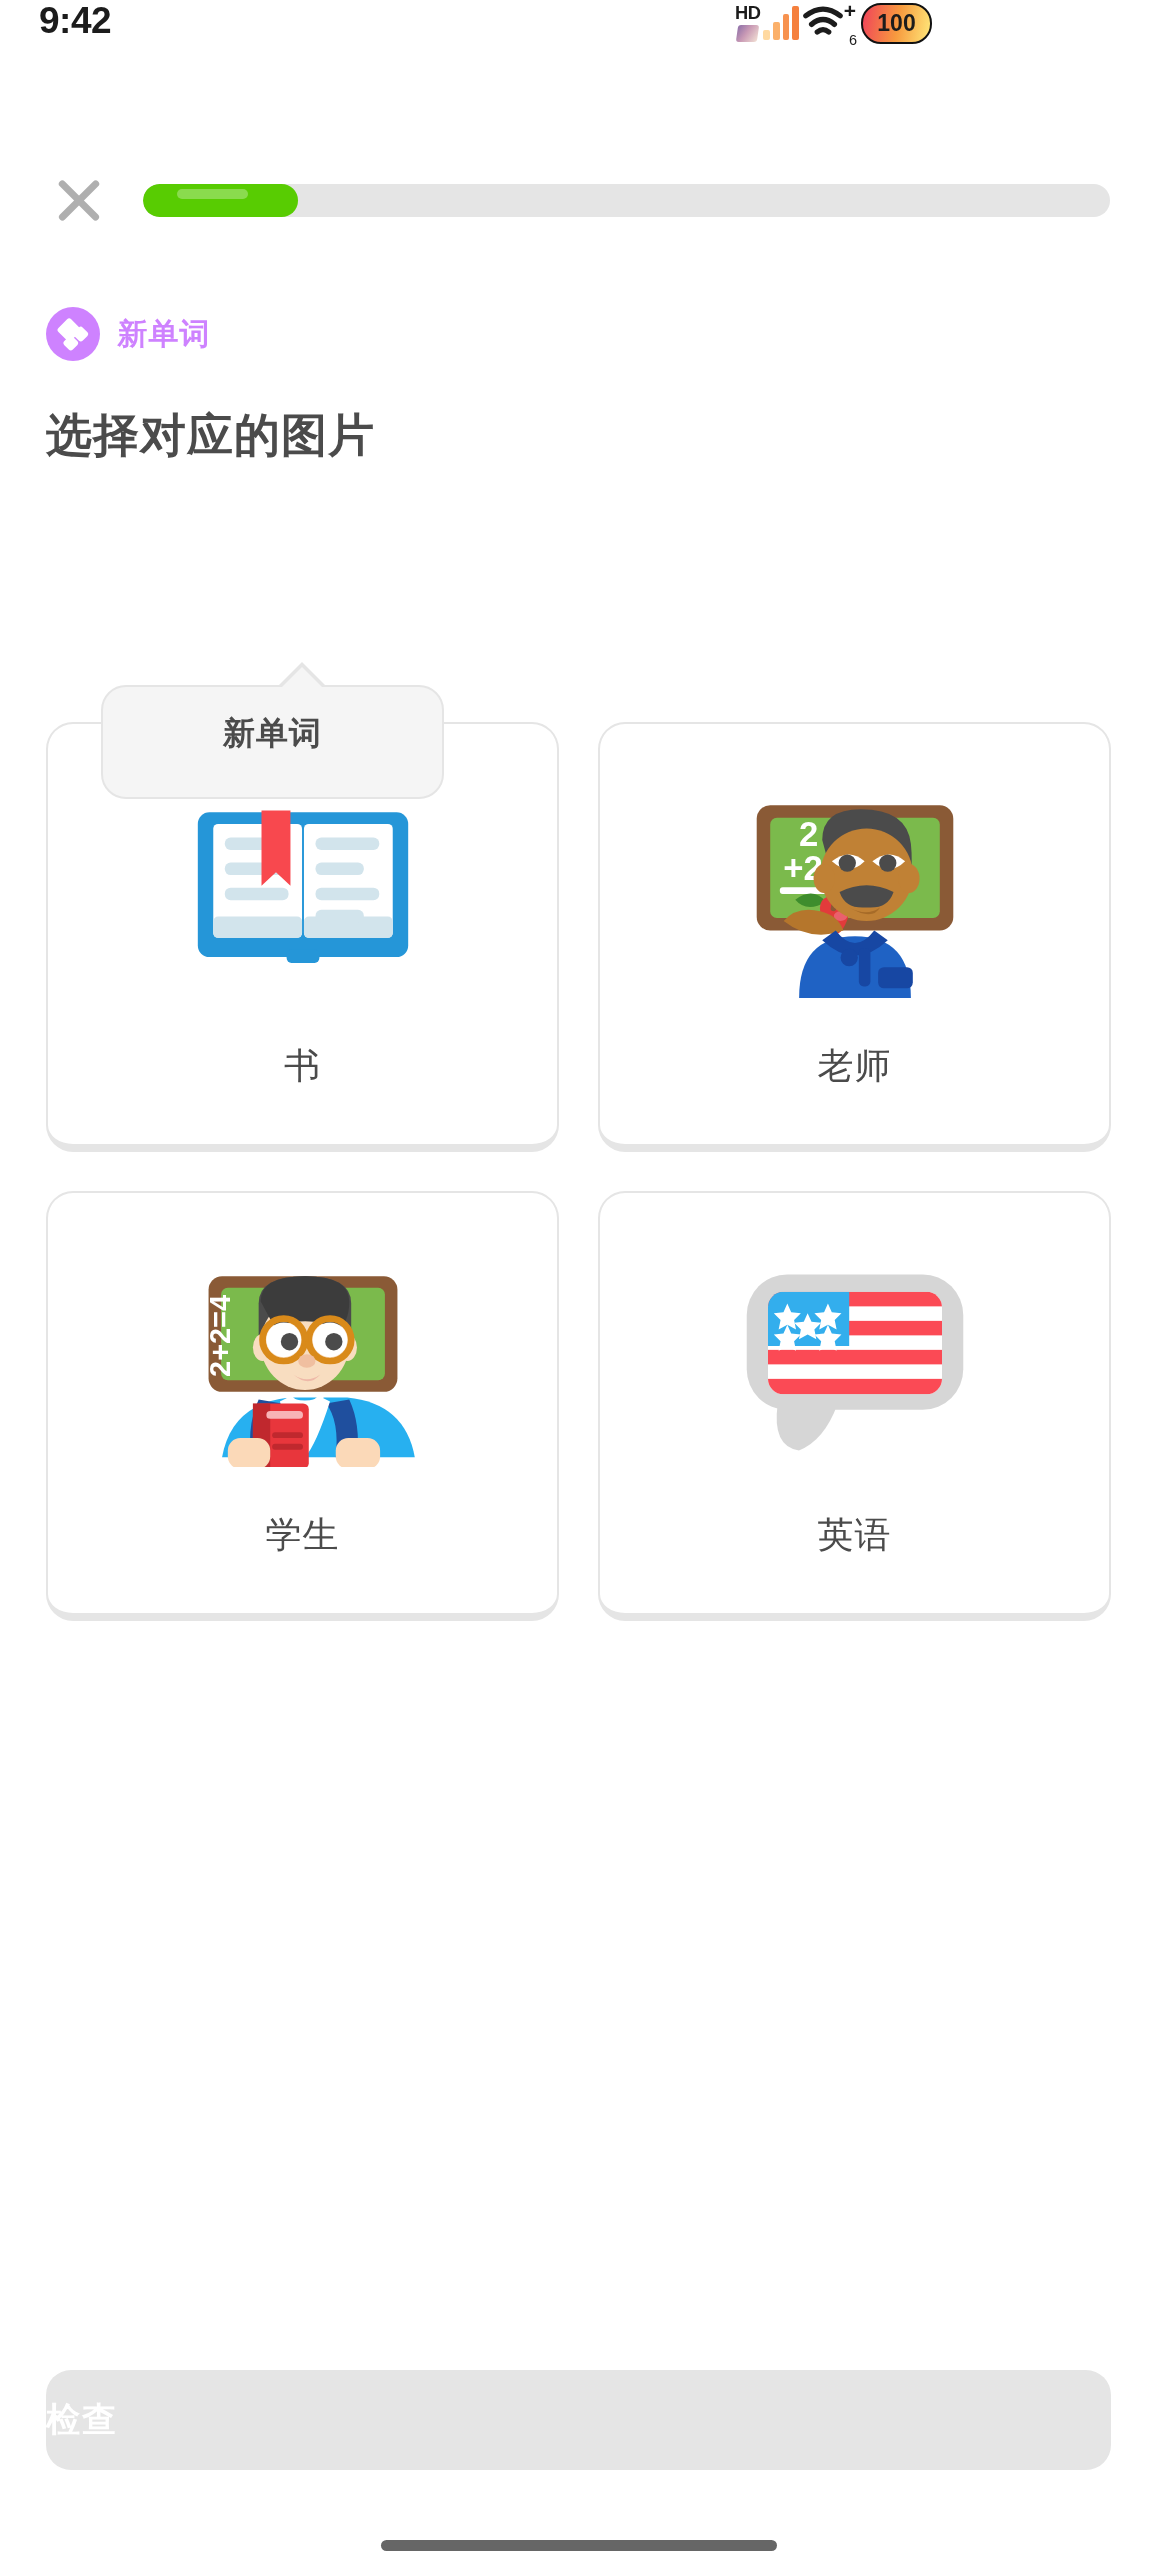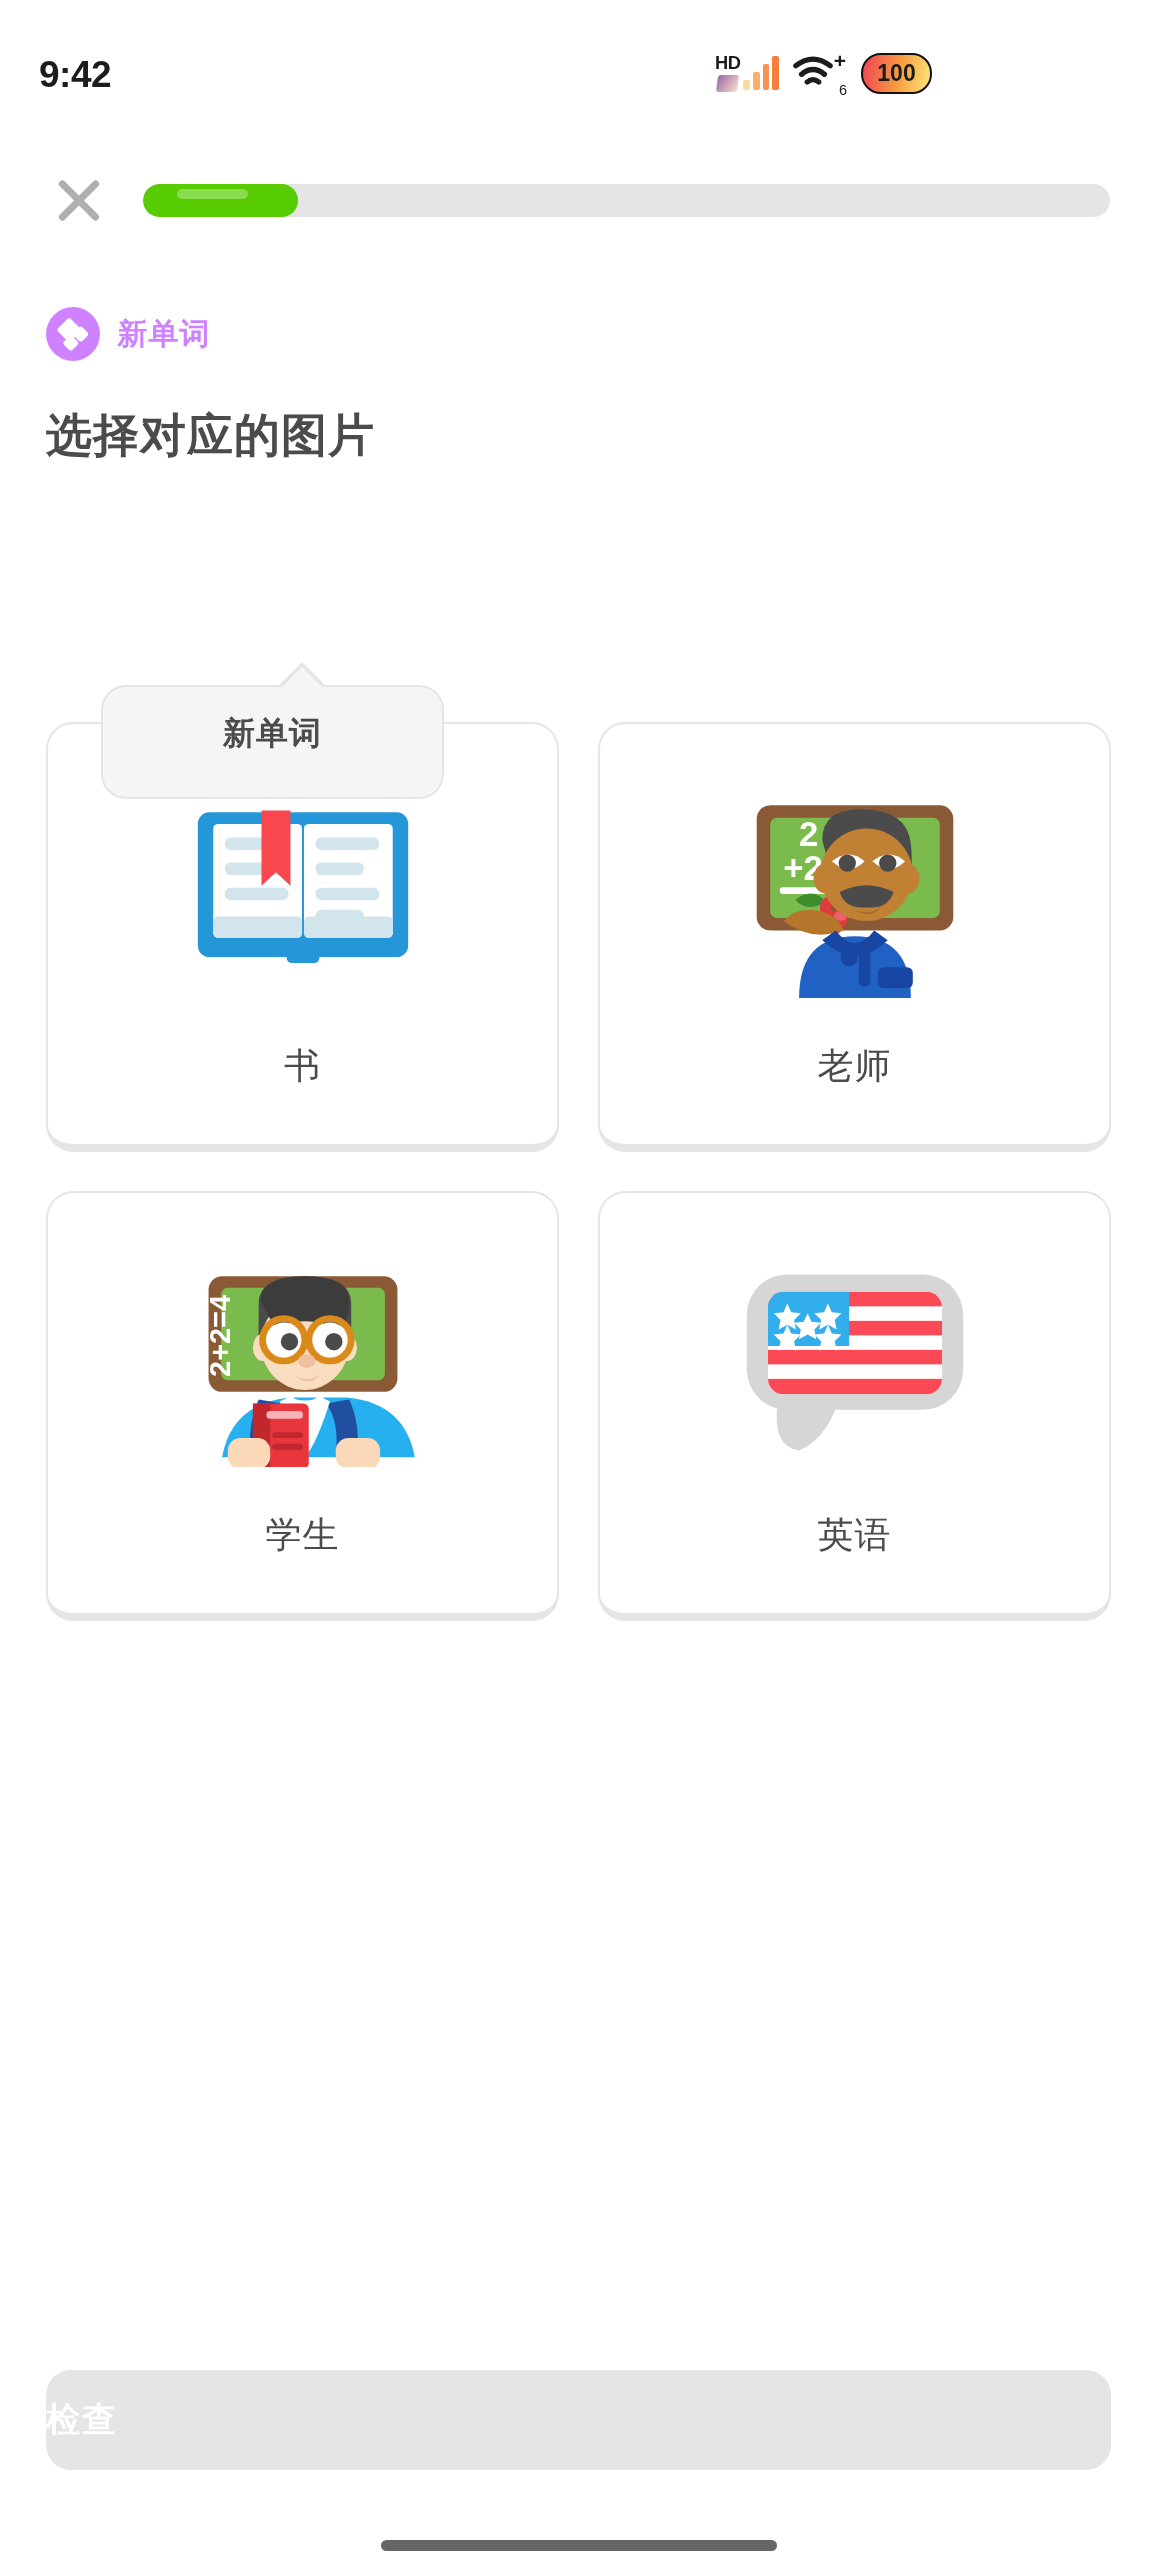--- a/index.html
+++ b/index.html
@@ -16,34 +16,34 @@
     height: 2576px;
     background: #ffffff;
   }
 
   
   .status-bar {
     position: absolute;
     top: 0; left: 0;
     width: 976px; height: 96px;
     display: flex;
-    align-items: flex-end;
+    align-items: flex-start;
     justify-content: space-between;
     padding: 0 44px 0 39px;
   }
   .status-time {
     font-size: 37px;
     font-weight: 600;
     color: #1c1c1c;
     letter-spacing: -0.5px;
   }
   .status-icons {
     display: flex;
     align-items: center;
-    gap: 13px;
+    gap: 3px;
   }
   .signal-cluster {
     position: relative;
     width: 64px; height: 46px;
   }
   .hd-label {
     position: absolute;
     left: 0; top: 1.9px;
     font-size: 18.3px;
     font-weight: 700;

